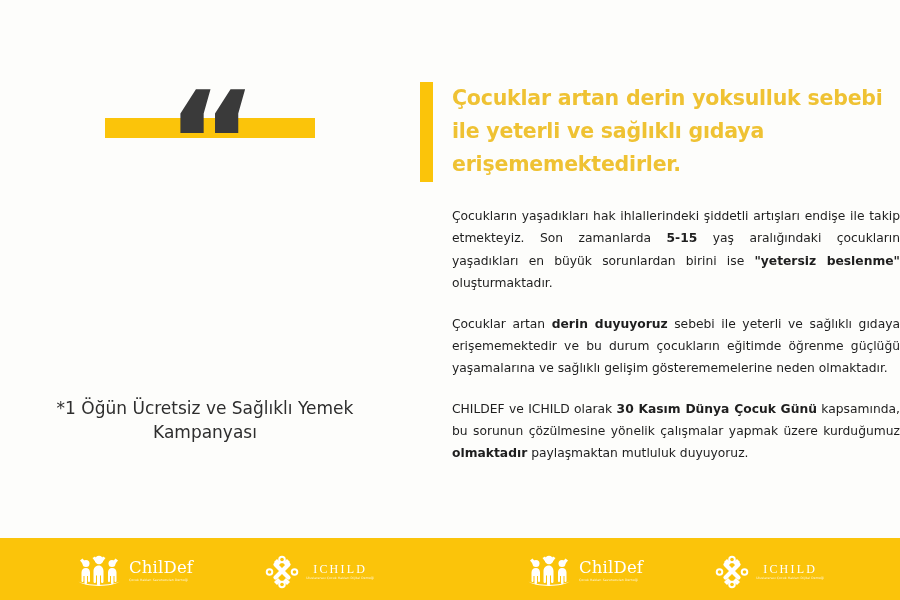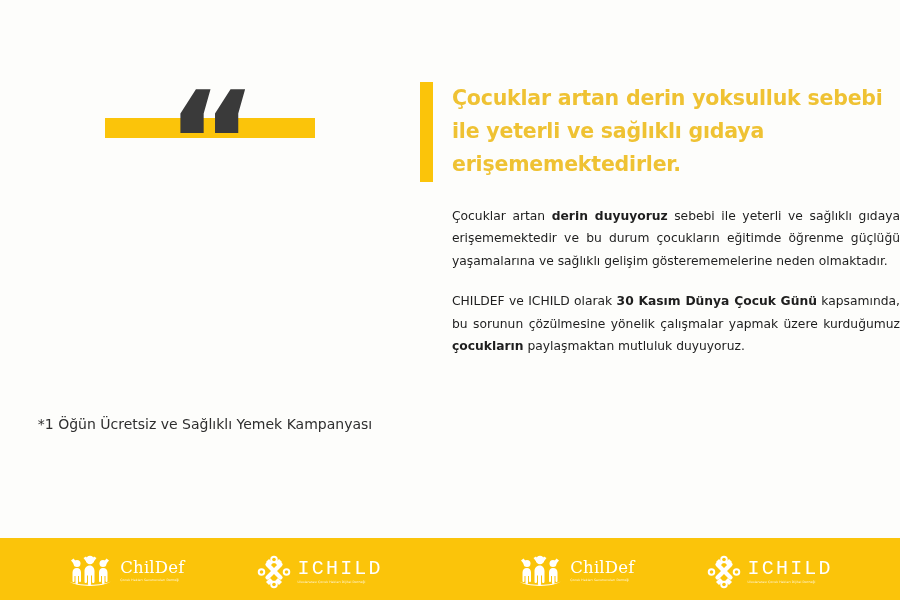--- a/index.html
+++ b/index.html
@@ -83,24 +83,23 @@
     letter-spacing: -0.2px;
   }
 
   .footnote {
     position: absolute;
     left: 18px;
     top: 397px;
     width: 374px;
     text-align: center;
     font-family: "DejaVu Sans", sans-serif;
-    font-size: 14px;
+    font-size: 17px;
     line-height: 1.4;
     color: #2E2E2E;
-    margin-top: 18px;
   }
 
   
   .right-col {
     position: relative;
     width: 490px;
     height: 460px;
   }
 
   .headline-block {
@@ -192,22 +191,22 @@
     line-height: 1;
   }
   .logo-name {
     font-family: "DejaVu Serif", serif;
     font-size: 16.5px;
     font-weight: 400;
     color: #FFFFFF;
     letter-spacing: 0.2px;
   }
   .logo-name.sans {
-    font-family: Liberation Mono, monospace;
-    font-size: 20px;
+    font-family: Liberation Serif, serif;
+    font-size: 12px;
     font-weight: 400;
     letter-spacing: 2.2px;
     text-align: center;
   }
   .logo-sub {
     font-family: "DejaVu Sans", sans-serif;
     font-size: 3.1px;
     color: #FFFFFF;
     opacity: 0.85;
     letter-spacing: 0.1px;
@@ -235,22 +234,23 @@
     </div>
 
     <div class="right-col">
 
       <div class="headline-block">
         <div class="accent-bar"></div>
         <div class="headline">Çocuklar artan derin yoksulluk sebebi ile yeterli ve sağlıklı gıdaya erişememektedirler.</div>
       </div>
 
       <div class="body-block">
+        <p class="para">Çocukların yaşadıkları hak ihlallerindeki şiddetli artışları endişe ile takip etmekteyiz. Son zamanlarda <b>5-15</b> yaş aralığındaki çocukların yaşadıkları en büyük sorunlardan birini ise <b>"yetersiz beslenme"</b> oluşturmaktadır.</p>
         <p class="para">Çocuklar artan <b>derin duyuyoruz</b> sebebi ile yeterli ve sağlıklı gıdaya erişememektedir ve bu durum çocukların eğitimde öğrenme güçlüğü yaşamalarına ve sağlıklı gelişim gösterememelerine neden olmaktadır.</p>
-        <p class="para">CHILDEF ve ICHILD olarak <b>30 Kasım Dünya Çocuk Günü</b> kapsamında, bu sorunun çözülmesine yönelik çalışmalar yapmak üzere kurduğumuz <b>çocukların</b> paylaşmaktan mutluluk duyuyoruz.</p>
+        <p class="para">CHILDEF ve ICHILD olarak <b>30 Kasım Dünya Çocuk Günü</b> kapsamında, bu sorunun çözülmesine yönelik çalışmalar yapmak üzere kurduğumuz <b>olmaktadır</b> paylaşmaktan mutluluk duyuyoruz.</p>
       </div>
 
     </div>
   </div>
 
   <div class="footer">
     <div class="footer-inner">
 
       <div class="footer-half">
 

